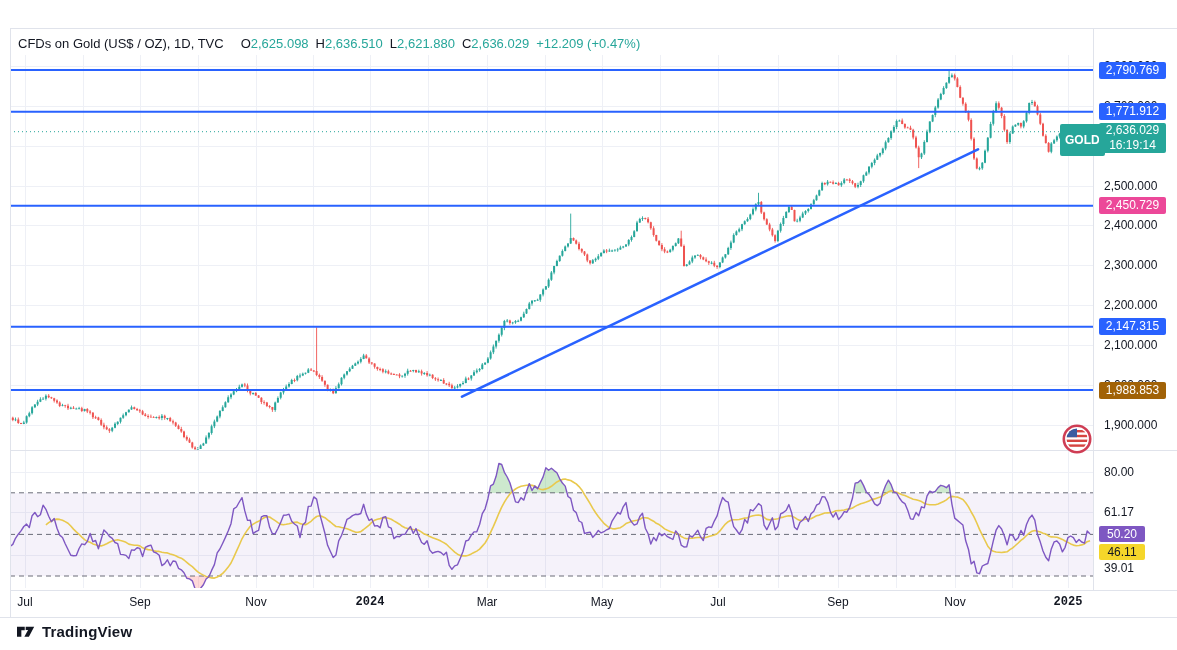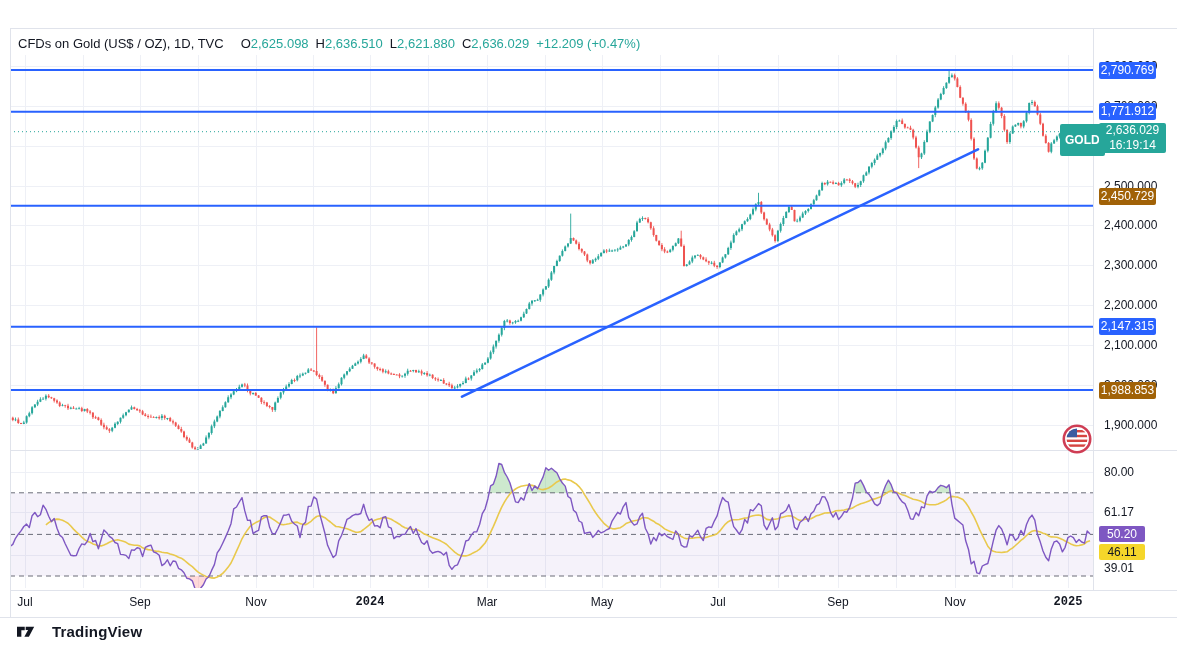--- a/index.html
+++ b/index.html
@@ -10,33 +10,33 @@
   .legend1{position:absolute;left:18px;top:36px;font-size:13px;white-space:nowrap;z-index:3;}
   .legend1 .title{margin-right:10px;}
   .legend1 .k{margin-left:7px;color:#131722;}
   .legend1 .val{color:#26a69a;}
   .legend1 .chg{color:#26a69a;margin-left:7px;}
   .legend2{position:absolute;left:18px;top:459px;font-size:12.5px;white-space:nowrap;z-index:3;}
   .legend2 .rv{color:#7e57c2;margin-left:10px;font-weight:700;}
   .legend2 .sv{color:#c9a60a;margin-left:9px;font-weight:700;}
   .legend2 .ph{margin-left:10px;color:#2a2e39;font-size:13px;}
   .plabel{position:absolute;left:1104px;font-size:12px;line-height:17px;color:#131722;z-index:2;white-space:nowrap;}
-  .pbadge{position:absolute;left:1099px;width:57px;height:17px;border-radius:2px;color:#fff;
+  .pbadge{position:absolute;left:1099px;width:67px;height:17px;border-radius:2px;color:#fff;
           font-size:12px;line-height:17px;text-align:center;z-index:3;}
   .rbadge{position:absolute;left:1099px;width:46px;height:16px;border-radius:2px;
           font-size:12px;line-height:16px;text-align:center;z-index:3;}
   .lastbadge{position:absolute;left:1099px;top:123px;width:67px;height:30px;border-radius:2px;
           color:#fff;font-size:12px;text-align:center;z-index:4;}
   .lastbadge div{line-height:15px;}
   .symbadge{position:absolute;left:1060px;top:124px;height:16px;padding:8px 5px;border-radius:2px;
           color:#fff;font-size:12px;line-height:16px;font-weight:700;z-index:4;}
   .tlabel{position:absolute;top:595px;font-size:12px;color:#131722;transform:translateX(-50%);z-index:3;}
   .tlabel.b{font-weight:700;font-family:Liberation Mono, monospace;}
   .sep{position:absolute;background:#e0e3eb;z-index:2;}
-  .foot{position:absolute;left:16px;top:623px;display:flex;align-items:center;gap:17px;z-index:3;}
+  .foot{position:absolute;left:16px;top:623px;display:flex;align-items:center;gap:7px;z-index:3;}
   .foot .brand{font-size:15px;font-weight:600;color:#131722;letter-spacing:.2px;}
   .flag{position:absolute;left:1061px;top:423px;z-index:3;}
 </style>
 </head>
 <body>
 
 <div class="stage">
 
 
   <svg class="cv" id="cv" width="1177" height="650">
@@ -133,21 +133,21 @@
       <div class="plabel" style="top:138px">2,600.000</div>
       <div class="plabel" style="top:178px">2,500.000</div>
       <div class="plabel" style="top:217px">2,400.000</div>
       <div class="plabel" style="top:257px">2,300.000</div>
       <div class="plabel" style="top:297px">2,200.000</div>
       <div class="plabel" style="top:337px">2,100.000</div>
       <div class="plabel" style="top:377px">2,000.000</div>
       <div class="plabel" style="top:417px">1,900.000</div>
       <div class="pbadge" style="top:62px;background:#2962ff">2,790.769</div>
       <div class="pbadge" style="top:103px;background:#2962ff">1,771.912</div>
-      <div class="pbadge" style="top:188px;background:#a16207">2,450.729</div>
+      <div class="pbadge" style="top:197px;background:#ec4899">2,450.729</div>
       <div class="pbadge" style="top:318px;background:#2962ff">2,147.315</div>
       <div class="pbadge" style="top:382px;background:#a16207">1,988.853</div>
       <div class="plabel" style="top:464px">80.00</div>
       <div class="plabel" style="top:504px">61.17</div>
       <div class="plabel" style="top:560px">39.01</div>
       <div class="rbadge" style="top:526px;background:#7e57c2;color:#fff">50.20</div>
       <div class="rbadge" style="top:544px;background:#f5d62a;color:#131722">46.11</div>
     </div>
 
   <div class="symbadge" style="background: rgb(38, 166, 154);">GOLD</div>

